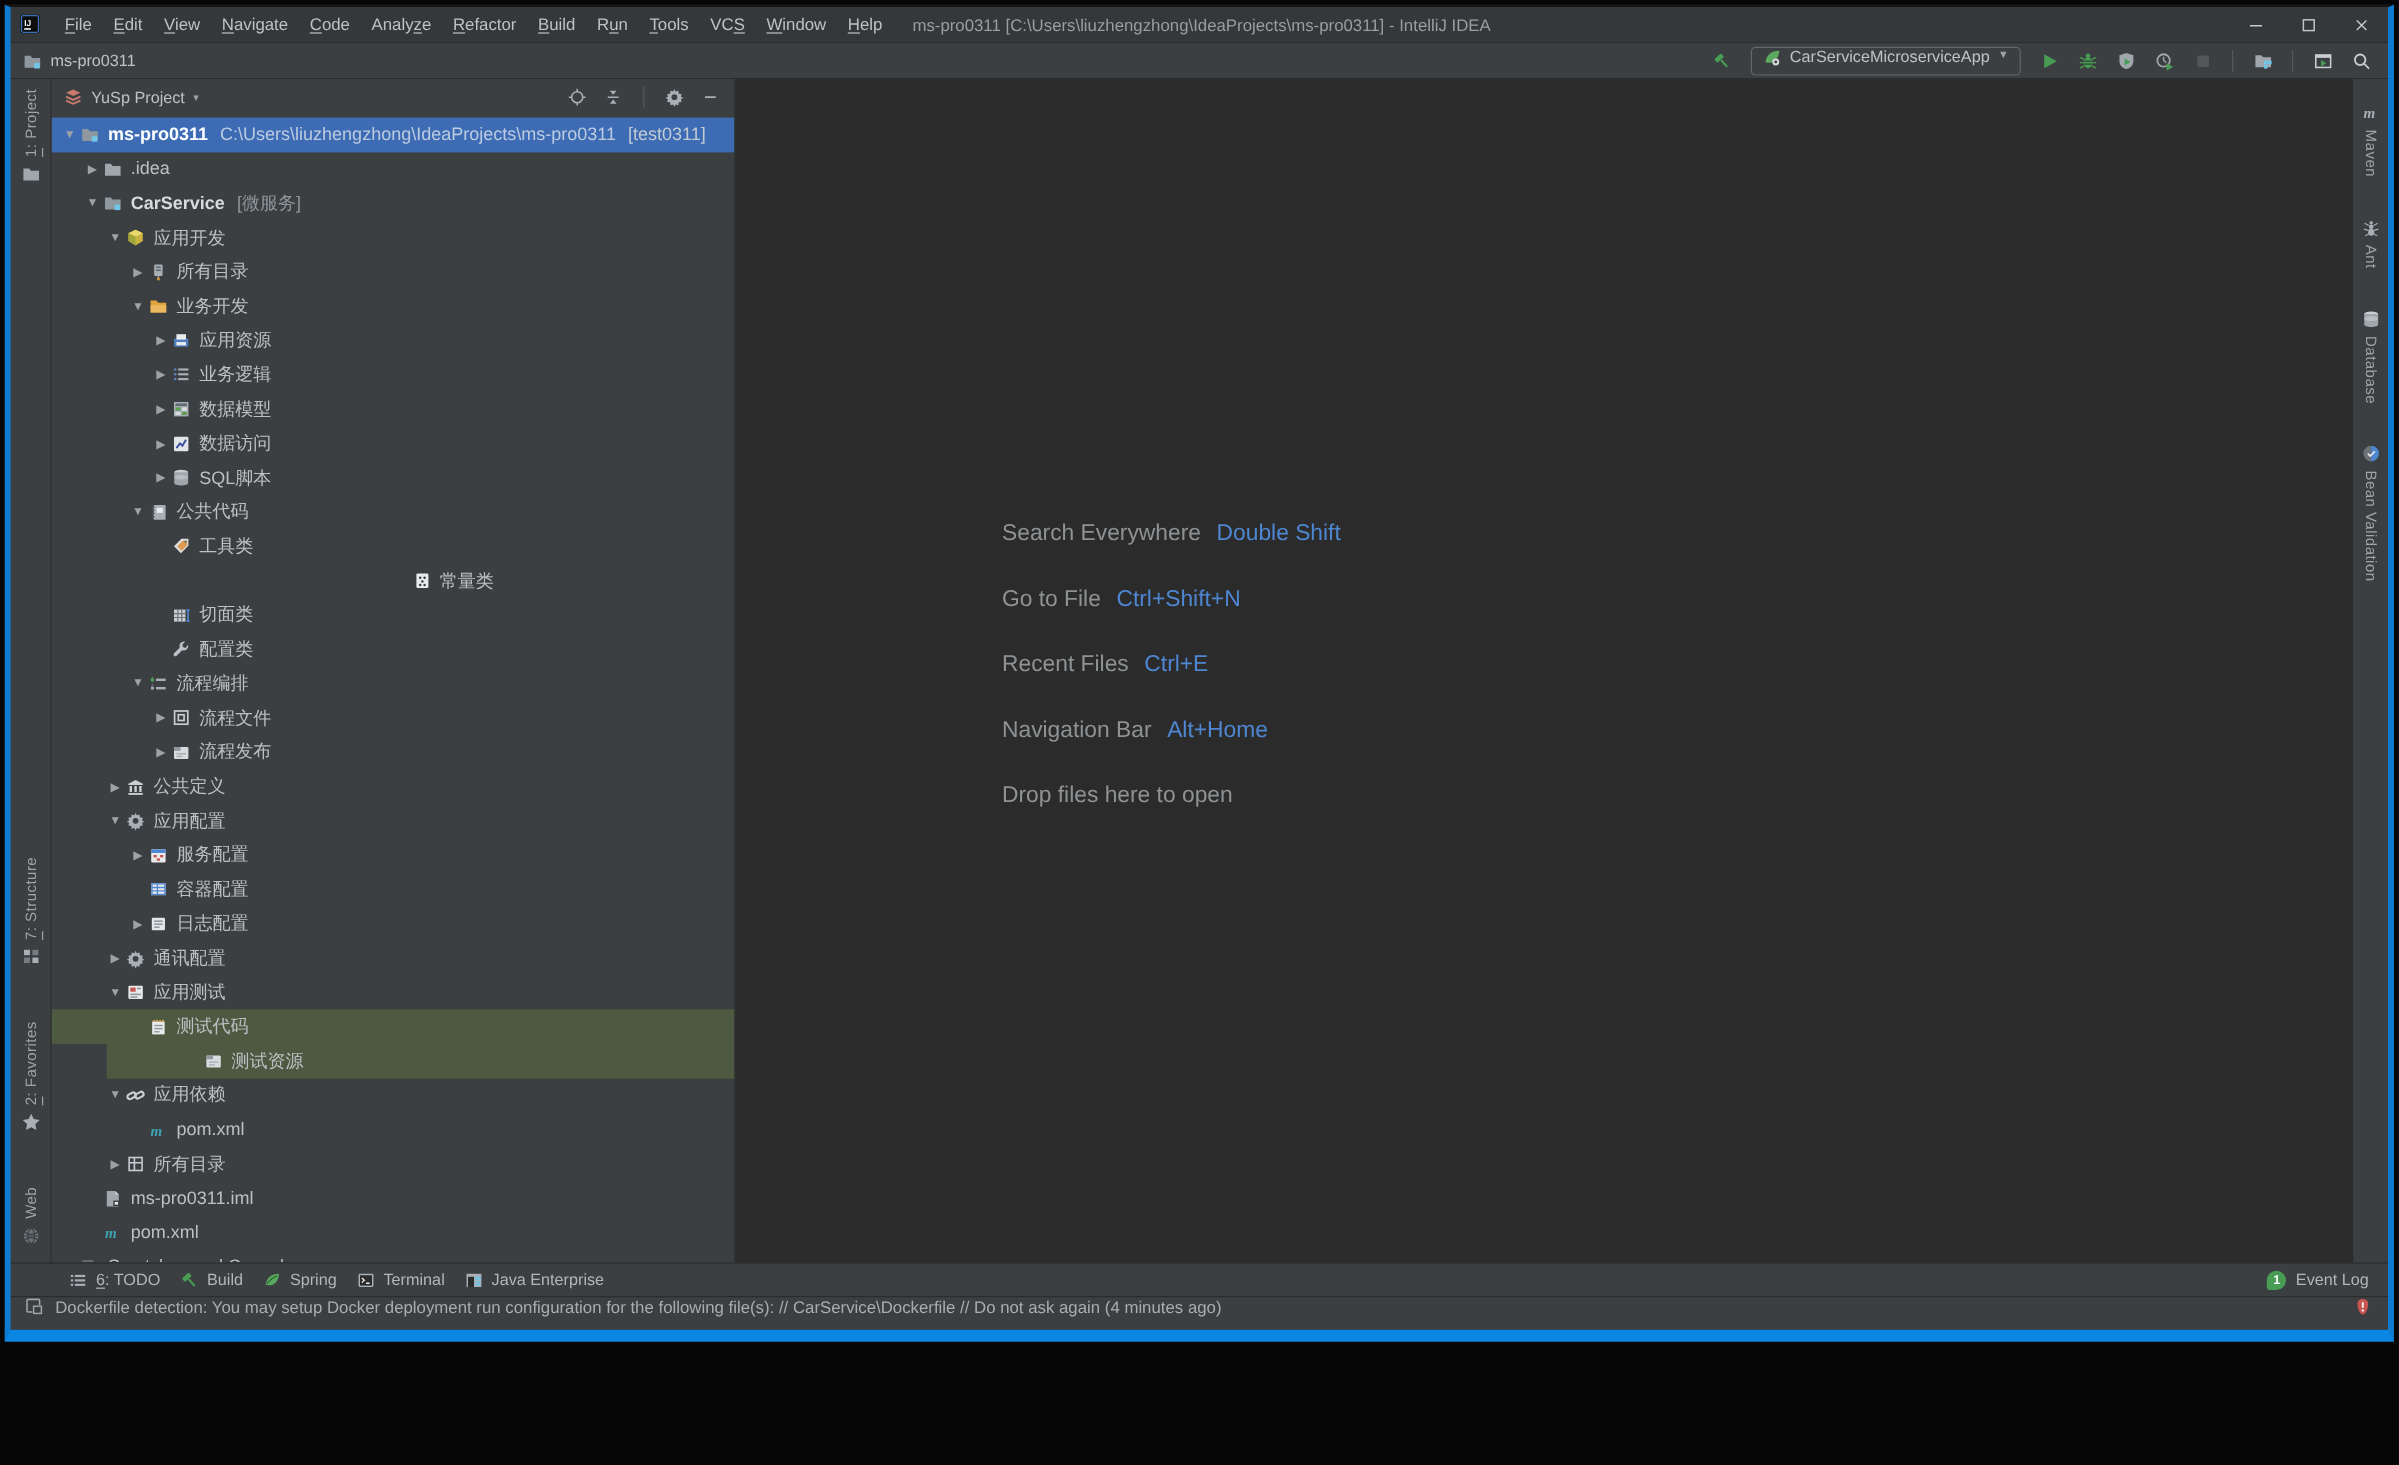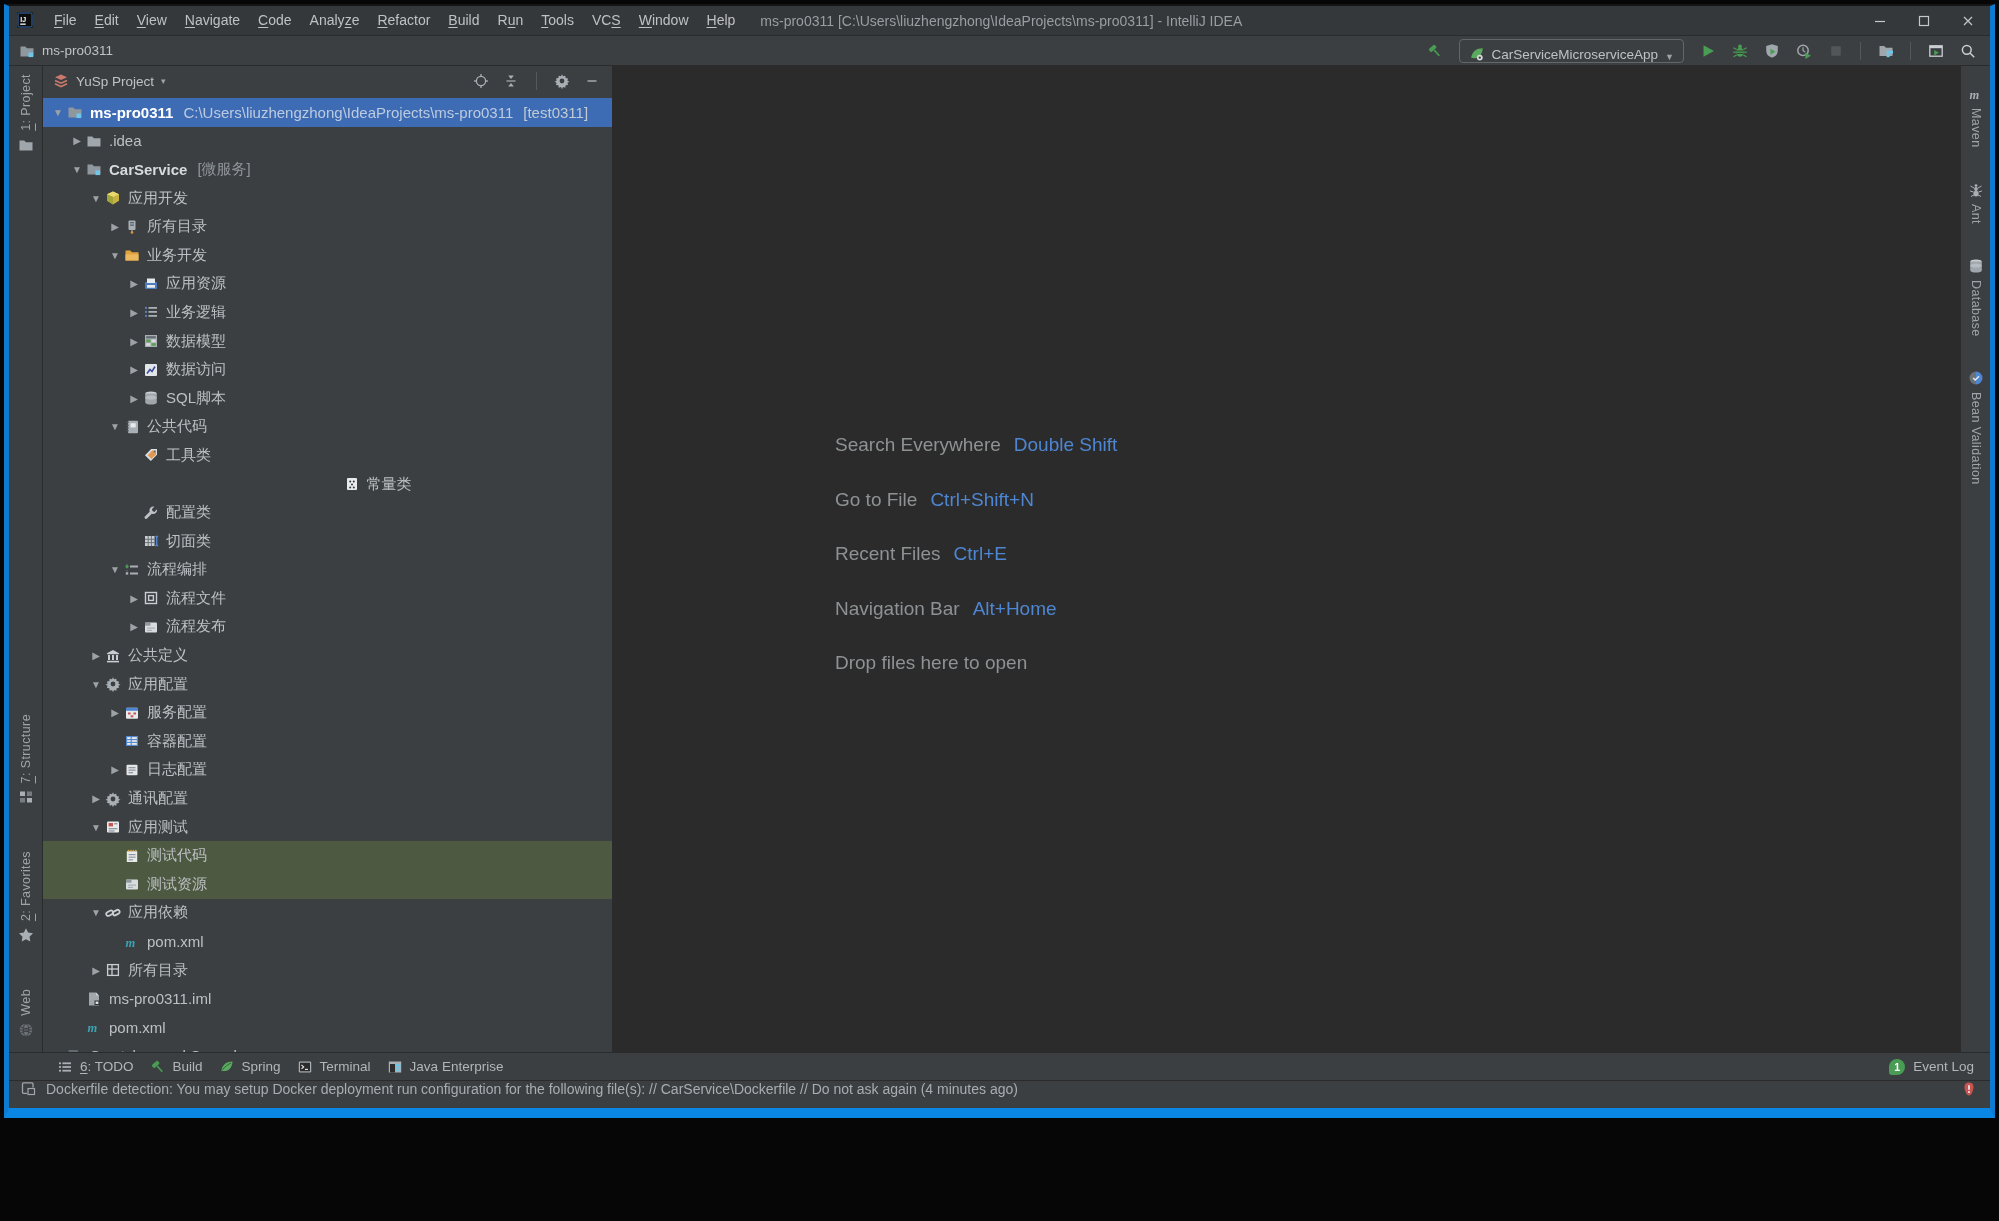--- a/index.html
+++ b/index.html
@@ -17,21 +17,21 @@
   .menuitem{padding:0 9px;color:#BFC1C3;font-size:14px;line-height:29px;cursor:default}
   .title-text{color:#9A9EA2;font-size:14px;margin-left:16px;white-space:nowrap}
   .wcs{margin-left:auto;display:flex;height:100%}
   .wc{width:44px;height:100%;display:flex;align-items:center;justify-content:center}
   
   .toolbar{height:30px;background:#3C3F41;border-bottom:1px solid #2B2B2B;display:flex;align-items:center;padding:0 10px;flex:none}
   .tb-left{display:flex;align-items:center;gap:7px;color:#BFC1C3;font-size:13.5px}
   .tb-right{margin-left:auto;display:flex;align-items:center;gap:7px}
   .tbicon{width:25px;height:24px;display:flex;align-items:center;justify-content:center;border-radius:3px}
   .tbicon.disabled{opacity:.45}
-  .combo{display:flex;align-items:flex-end;gap:7px;border:1px solid #646667;border-radius:4px;height:24px;padding:0 9px;color:#BFC1C3;font-size:13.5px;margin:0 4px}
+  .combo{display:flex;align-items:flex-start;gap:7px;border:1px solid #646667;border-radius:4px;height:24px;padding:0 9px;color:#BFC1C3;font-size:13.5px;margin:0 4px}
   .dd{color:#9DA2A6;font-size:9px}
   .vsep{width:1px;height:18px;background:#555859;margin:0 5px}
   
   .main{flex:1;display:flex;min-height:0}
   .lstrip{width:34px;background:#3C3F41;border-right:1px solid #2B2B2B;display:flex;flex-direction:column;align-items:center;padding:8px 0 14px 0;flex:none}
   .ltab,.rtab{display:flex;flex-direction:column;align-items:center;gap:6px;color:#9FA4A8;font-size:12.5px;cursor:default}
   .vl{writing-mode:vertical-rl;transform:rotate(180deg);letter-spacing:.4px}
   .vr{writing-mode:vertical-rl;letter-spacing:.4px}
   .lbottom{margin-top:auto;display:flex;flex-direction:column;gap:46px;align-items:center}
   .rstrip{width:30px;background:#3C3F41;border-left:1px solid #2B2B2B;display:flex;flex-direction:column;align-items:center;padding-top:20px;gap:34px;flex:none}
@@ -517,45 +517,45 @@
                   <circle cx="9.8" cy="11.5" r="1"></circle>
                 </g>
               </svg>
             </span>
             <span class="lbl">常量类</span>
           </div>
           <div class="row" style="padding-left: 82px;">
             <span class="arrow"></span>
             <span class="icon ticon">
               <svg width="16" height="16" viewBox="0 0 16 16" xmlns="http://www.w3.org/2000/svg">
-                <path d="M13.8 4.2a3.8 3.8 0 0 1-5 4.6L4 13.6a1.5 1.5 0 0 1-2.1-2.1L6.7 6.7a3.8 3.8 0 0 1 4.6-5L9 4l.4 2.1L11.5 7z" fill="#BCC2C8"></path>
-              </svg>
-            </span>
-            <span class="lbl">配置类</span>
-          </div>
-          <div class="row" style="padding-left: 82px;">
-            <span class="arrow"></span>
-            <span class="icon ticon">
-              <svg width="16" height="16" viewBox="0 0 16 16" xmlns="http://www.w3.org/2000/svg">
                 <rect x="2" y="3" width="9.5" height="10" fill="#C9CED3"></rect>
                 <g stroke="#6B7378" stroke-width="1">
                   <line x1="2" y1="6.3" x2="11.5" y2="6.3"></line>
                   <line x1="2" y1="9.6" x2="11.5" y2="9.6"></line>
                   <line x1="5.2" y1="3" x2="5.2" y2="13"></line>
                   <line x1="8.4" y1="3" x2="8.4" y2="13"></line>
                 </g>
                 <g stroke="#4E86D2" stroke-width="1.4">
                   <line x1="13.7" y1="3.5" x2="13.7" y2="12.5"></line>
                   <line x1="12.2" y1="3.5" x2="15.2" y2="3.5"></line>
                   <line x1="12.2" y1="12.5" x2="15.2" y2="12.5"></line>
                 </g>
               </svg>
             </span>
             <span class="lbl">切面类</span>
           </div>
+          <div class="row" style="padding-left: 82px;">
+            <span class="arrow"></span>
+            <span class="icon ticon">
+              <svg width="16" height="16" viewBox="0 0 16 16" xmlns="http://www.w3.org/2000/svg">
+                <path d="M13.8 4.2a3.8 3.8 0 0 1-5 4.6L4 13.6a1.5 1.5 0 0 1-2.1-2.1L6.7 6.7a3.8 3.8 0 0 1 4.6-5L9 4l.4 2.1L11.5 7z" fill="#BCC2C8"></path>
+              </svg>
+            </span>
+            <span class="lbl">配置类</span>
+          </div>
           <div class="row" style="padding-left: 63px;">
             <span class="arrow">▼</span>
             <span class="icon ticon">
               <svg width="16" height="16" viewBox="0 0 16 16" xmlns="http://www.w3.org/2000/svg">
                 <line x1="3" y1="2" x2="3" y2="14" stroke="#6B7378" stroke-width="1" stroke-dasharray="1.5 1.5"></line>
                 <g fill="#A8AFB5">
                   <rect x="6" y="3.5" width="8" height="2"></rect>
                   <rect x="6" y="10.5" width="8" height="2"></rect>
                 </g>
                 <circle cx="3" cy="4.5" r="1.6" fill="#499C54"></circle>
@@ -693,21 +693,21 @@
                 </g>
                 <g fill="#8F989F">
                   <rect x="4.6" y="6" width="7" height="1.2"></rect>
                   <rect x="4.6" y="8.6" width="7" height="1.2"></rect>
                   <rect x="4.6" y="11.2" width="4.4" height="1.2"></rect>
                 </g>
               </svg>
             </span>
             <span class="lbl">测试代码</span>
           </div>
-          <div class="row hl" style="padding-left: 63px;">
+          <div class="row hl" style="padding-left: 63px; margin-left: 46px;">
             <span class="arrow"></span>
             <span class="icon ticon">
               <svg width="16" height="16" viewBox="0 0 16 16" xmlns="http://www.w3.org/2000/svg">
                 <rect x="2" y="3.5" width="12" height="10" rx="1" fill="#D9DCDF"></rect>
                 <rect x="2" y="3.5" width="5.5" height="3.2" fill="#8F989F"></rect>
                 <g fill="#A8AFB5">
                   <rect x="4" y="8.5" width="8" height="1.2"></rect>
                   <rect x="4" y="10.8" width="5" height="1.2"></rect>
                 </g>
               </svg>

